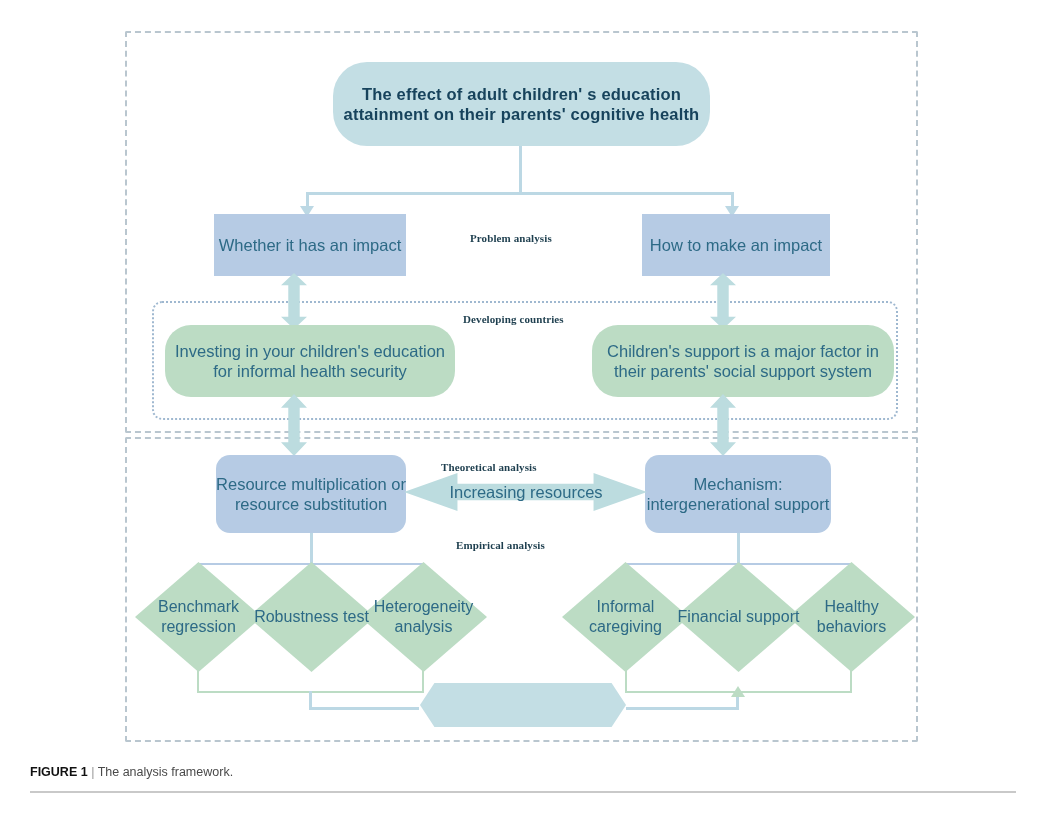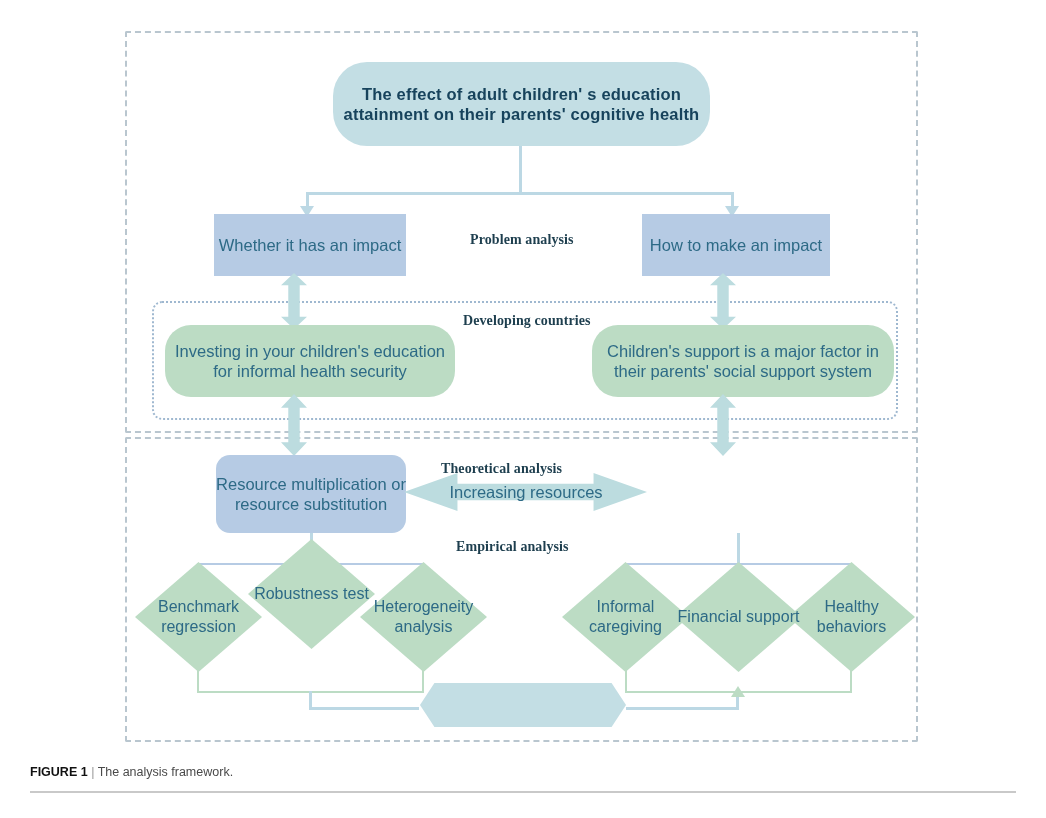--- a/index.html
+++ b/index.html
@@ -95,21 +95,21 @@
     background: #c3dee4;
     clip-path: polygon(7% 0%, 93% 0%, 100% 50%, 93% 100%, 7% 100%, 0% 50%);
   }
   .node-hex span { position: relative; z-index: 2; }
 
   
   .stage-label {
     position: absolute;
     font-family: "Liberation Serif", serif;
     font-weight: bold;
-    font-size: 14px;
+    font-size: 11px;
     color: #1d3e4e;
     white-space: nowrap;
     letter-spacing: .1px;
   }
 
   
   .conn { position: absolute; background: #bcd8e4; }
   .conn-outline {
     position: absolute;
     border: 2px solid #b6cbe4;
@@ -205,40 +205,43 @@
   <div class="node node-green-round" style="left:592px; top:325px; width:302px; height:72px;">
     <span>Children's support is a major factor in their parents' social support system</span>
   </div>
 
   <div class="blockarrow arrow-updown" style="left:281px; top:394px; width:26px; height:62px;"></div>
   <div class="blockarrow arrow-updown" style="left:710px; top:394px; width:26px; height:62px;"></div>
 
   <div class="node node-blue-round" style="left:216px; top:455px; width:190px; height:78px;">
     <span>Resource multiplication or resource substitution</span>
   </div>
+  <div class="node node-blue-round" style="left:645px; top:455px; width:186px; height:78px;">
+    <span>Mechanism: intergenerational support</span>
+  </div>
 
   <div class="blockarrow arrow-leftright" style="left:404px; top:473px; width:243px; height:38px;"></div>
   <div class="stage-label" style="left:441px; top:461px;">Theoretical analysis</div>
   <div class="node" style="left:420px; top:477px; width:212px; height:30px; color:#2d6a86; font-size:16.5px;">
     <span>Increasing resources</span>
   </div>
 
   <div class="stage-label" style="left:456px; top:539px;">Empirical analysis</div>
 
   <div class="conn" style="left:310px; top:533px; width:3px; height:32px;"></div>
   <div class="conn-outline" style="left:197px; top:563px; width:227px; height:24px;"></div>
 
   <div class="conn" style="left:737px; top:533px; width:3px; height:32px;"></div>
   <div class="conn-outline" style="left:625px; top:563px; width:227px; height:24px;"></div>
 
   <div class="node node-diamond" style="left:135px; top:562px; width:127px; height:110px;">
     <div class="dia-shape"></div>
     <span>Benchmark regression</span>
   </div>
-  <div class="node node-diamond" style="left:248px; top:539px; width:127px; height:110px;">
+  <div class="node node-diamond" style="left:248px; top:562px; width:127px; height:110px;">
     <div class="dia-shape"></div>
     <span>Robustness test</span>
   </div>
   <div class="node node-diamond" style="left:360px; top:562px; width:127px; height:110px;">
     <div class="dia-shape"></div>
     <span>Heterogeneity analysis</span>
   </div>
 
   <div class="node node-diamond" style="left:562px; top:562px; width:127px; height:110px;">
     <div class="dia-shape"></div>

